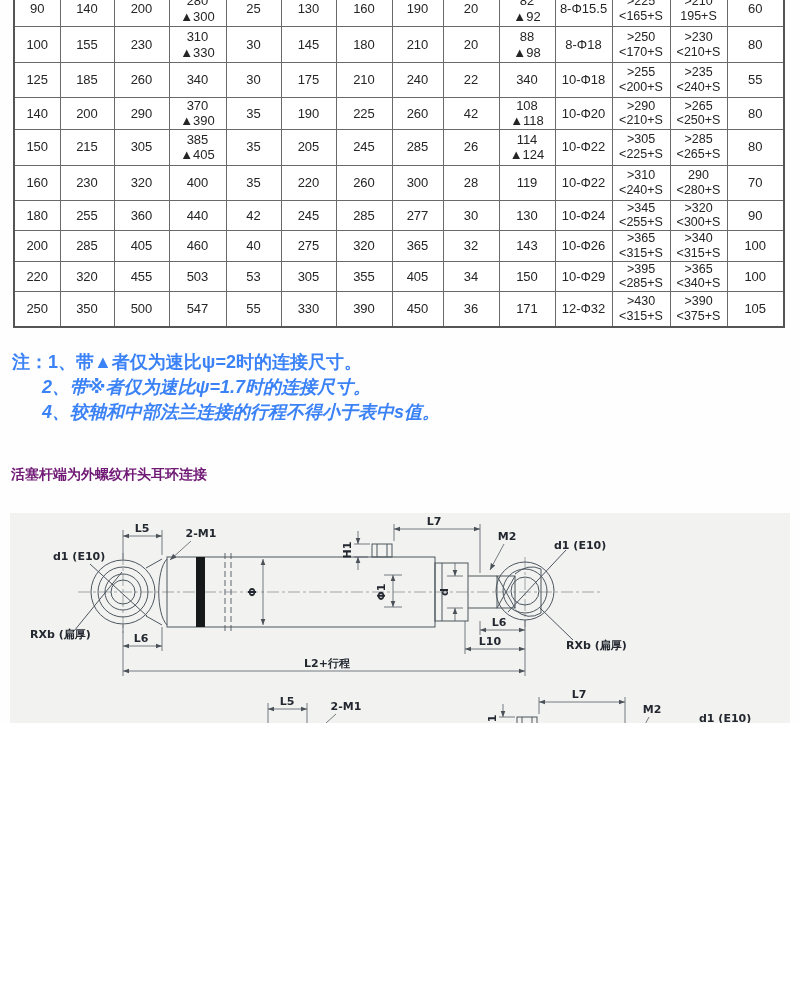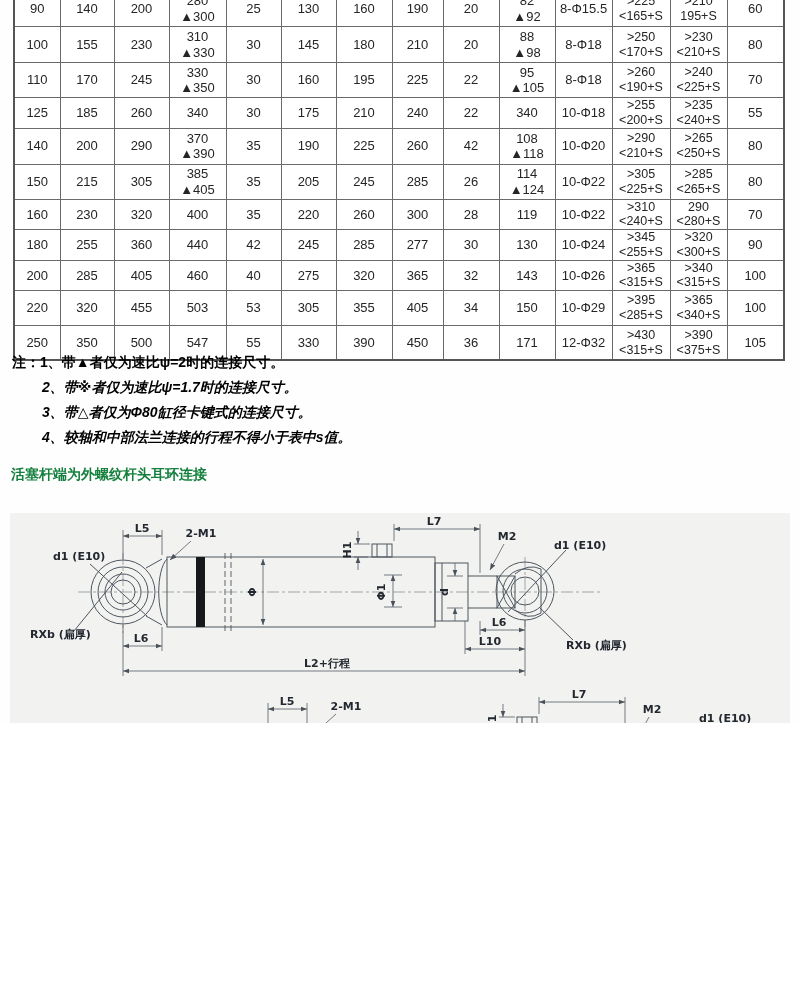--- a/index.html
+++ b/index.html
@@ -17,25 +17,25 @@
   table.spec tr:nth-child(3) td{height:34px;}
   table.spec tr:nth-child(4) td{height:25px;}
   table.spec tr:nth-child(5) td{height:35px;}
   table.spec tr:nth-child(6) td{height:34px;}
   table.spec tr:nth-child(7) td{height:28px;}
   table.spec tr:nth-child(8) td{height:28px;}
   table.spec tr:nth-child(9) td{height:28px;}
   table.spec tr:nth-child(10) td{height:34px;}
   table.spec tr:nth-child(11) td{height:33px;}
   
-  .notes{position:absolute;left:12px;top:350px;font-size:14px;font-weight:bold;
-         line-height:25px;color:#000000;}
+  .notes{position:absolute;left:12px;top:350px;font-size:18px;font-weight:bold;
+         line-height:25px;color:#3b82f6;}
   .note-line{white-space:nowrap;}
   .note-line.indent{margin-left:30px;font-style:italic;}
-  .section-title{position:absolute;left:11px;top:466px;font-size:14px;font-weight:bold;color:#15803d;}
+  .section-title{position:absolute;left:11px;top:466px;font-size:14px;font-weight:bold;color:#701a75;}
   
   .diagram-panel{position:absolute;left:10px;top:513px;width:780px;height:487px;background:#f2f2f0;}
   svg{display:block;}
   svg .ln{stroke:#4d565f;stroke-width:1;fill:none;}
   svg .dim,svg .ext{stroke:#565d66;stroke-width:0.8;fill:none;}
   svg .cl{stroke:#80878e;stroke-width:0.7;fill:none;stroke-dasharray:12 3 3 3;}
   svg .dsh{stroke:#4d565f;stroke-width:0.9;fill:none;stroke-dasharray:6 3;}
   svg text{font-family:"DejaVu Sans","Liberation Sans",sans-serif;font-size:11px;
            font-weight:bold;fill:#232830;}
 </style>
@@ -97,40 +97,20 @@
             <td>88
 ▲98</td>
             <td>8-Φ18</td>
             <td>&gt;250
 &lt;170+S</td>
             <td>&gt;230
 &lt;210+S</td>
             <td>80</td>
           </tr>
           <tr>
-            <td>110</td>
-            <td>170</td>
-            <td>245</td>
-            <td>330
-▲350</td>
-            <td>30</td>
-            <td>160</td>
-            <td>195</td>
-            <td>225</td>
-            <td>22</td>
-            <td>95
-▲105</td>
-            <td>8-Φ18</td>
-            <td>&gt;260
-&lt;190+S</td>
-            <td>&gt;240
-&lt;225+S</td>
-            <td>70</td>
-          </tr>
-          <tr>
             <td>125</td>
             <td>185</td>
             <td>260</td>
             <td>340</td>
             <td>30</td>
             <td>175</td>
             <td>210</td>
             <td>240</td>
             <td>22</td>
             <td>340</td>
@@ -271,21 +251,20 @@
 &lt;375+S</td>
             <td>105</td>
           </tr>
         </tbody>
     </table>
   </div>
 
   <div class="notes">
     <div class="note-line"><span>注：</span><span>1、带▲者仅为速比ψ=2时的连接尺寸。</span></div>
     <div class="note-line indent"><span>2、带※者仅为速比ψ=1.7时的连接尺寸。</span></div>
-    <div class="note-line indent"><span>3、带△者仅为Φ80缸径卡键式的连接尺寸。</span></div>
     <div class="note-line indent"><span>4、较轴和中部法兰连接的行程不得小于表中s值。</span></div>
   </div>
 
   <div class="section-title">活塞杆端为外螺纹杆头耳环连接</div>
 
   <div class="diagram-panel">
     <svg width="780" height="487" viewBox="0 0 780 487">
       <defs>
         <marker id="ar" viewBox="0 0 10 10" refX="9" refY="5" markerWidth="9" markerHeight="9" orient="auto-start-reverse">
           <path d="M0,1.5 L9,5 L0,8.5 z" fill="#4a5158"></path>

